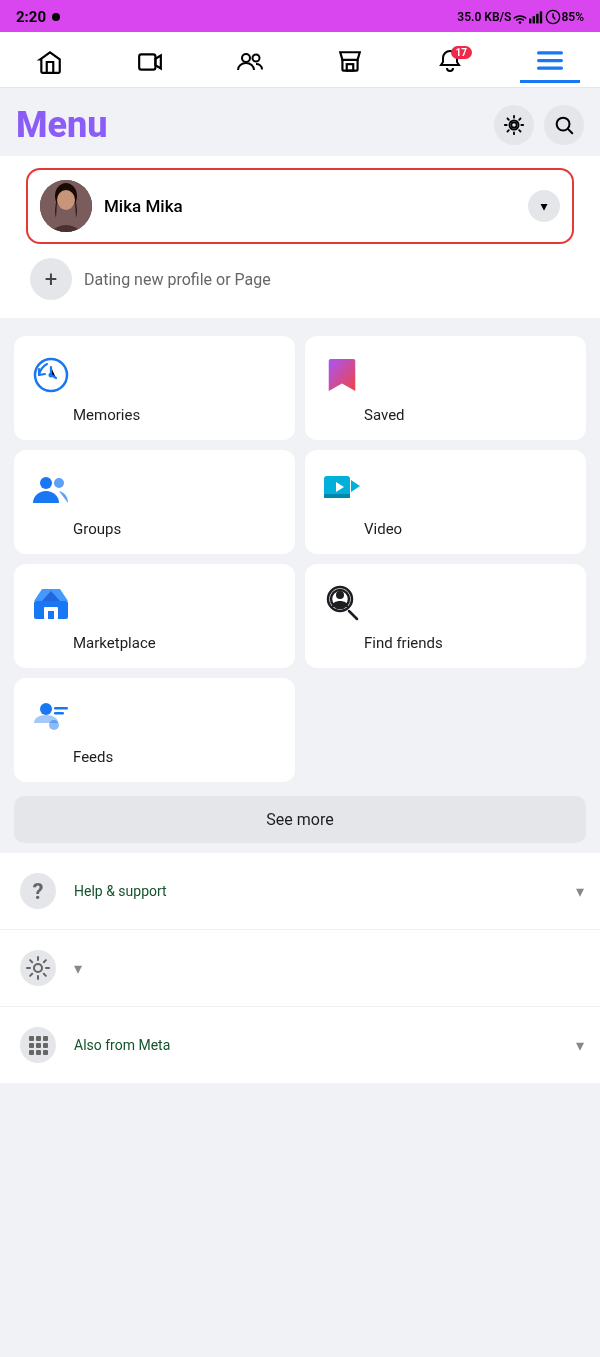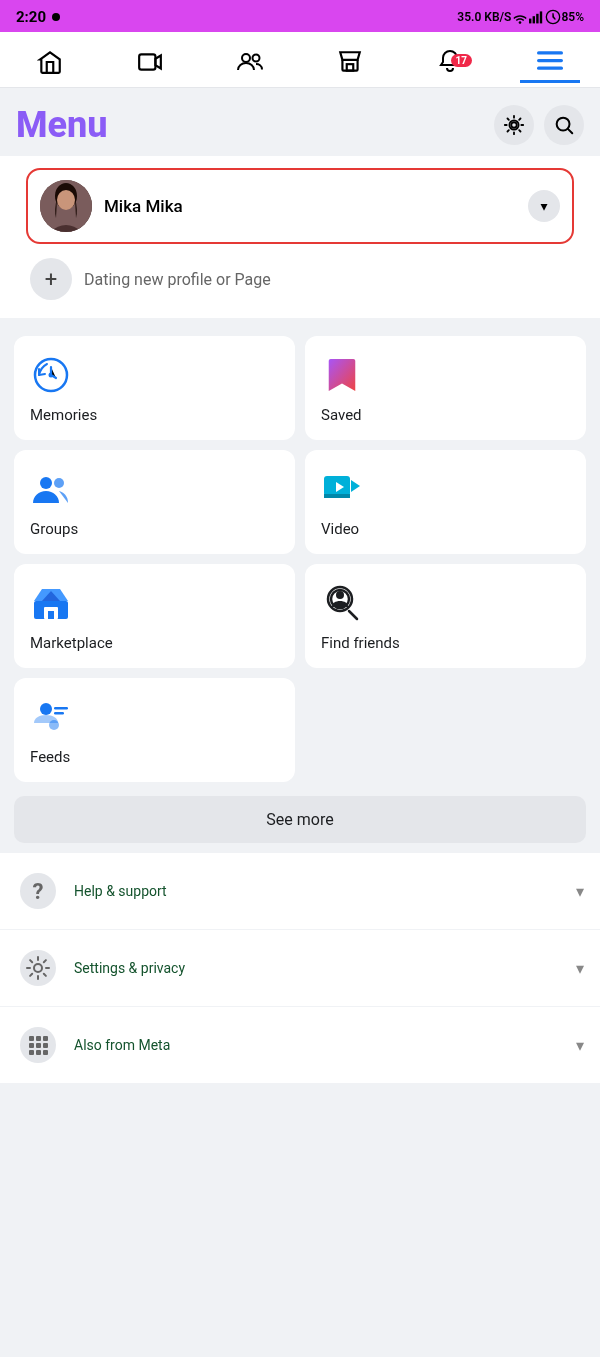--- a/index.html
+++ b/index.html
@@ -48,21 +48,21 @@
     }
     .nav-icon {
       width: 28px;
       height: 28px;
       display: flex;
       align-items: center;
       justify-content: center;
     }
     .notification-badge {
       position: absolute;
-      top: 12px;
+      top: 4px;
       right: 8px;
       background: #f02849;
       color: #fff;
       border-radius: 10px;
       font-size: 10px;
       font-weight: 700;
       padding: 1px 5px;
       min-width: 18px;
       text-align: center;
     }
@@ -198,20 +198,21 @@
       width: 42px;
       height: 42px;
       display: flex;
       align-items: center;
       justify-content: center;
     }
     .menu-item-label {
       font-size: 15px;
       color: #1c1e21;
       font-weight: 400;
+      margin-left: 43px;
     }
 
     
     .see-more-btn {
       margin: 4px 14px 10px;
       background: #e4e6ea;
       border-radius: 10px;
       padding: 14px;
       text-align: center;
       font-size: 16px;
@@ -515,21 +516,20 @@
 
   <div class="bottom-row">
     <div class="bottom-row-icon">
       <svg width="40" height="40" viewBox="0 0 40 40">
         <circle cx="20" cy="20" r="18" fill="#e4e6ea"></circle>
 
         <circle cx="20" cy="20" r="4" fill="none" stroke="#666" stroke-width="2"></circle>
         <path d="M20 9v3M20 28v3M9 20h3M28 20h3M12.1 12.1l2.1 2.1M25.8 25.8l2.1 2.1M12.1 27.9l2.1-2.1M25.8 14.2l2.1-2.1" stroke="#666" stroke-width="2" stroke-linecap="round"></path>
       </svg>
     </div>
-    <span class="bottom-row-label">Settings &amp; privacy</span>
     <span class="chevron">▾</span>
   </div>
 
   <div class="bottom-row">
     <div class="bottom-row-icon">
       <svg width="40" height="40" viewBox="0 0 40 40">
         <circle cx="20" cy="20" r="18" fill="#e4e6ea"></circle>
 
         <rect x="11" y="11" width="5" height="5" rx="1" fill="#666"></rect>
         <rect x="18" y="11" width="5" height="5" rx="1" fill="#666"></rect>

